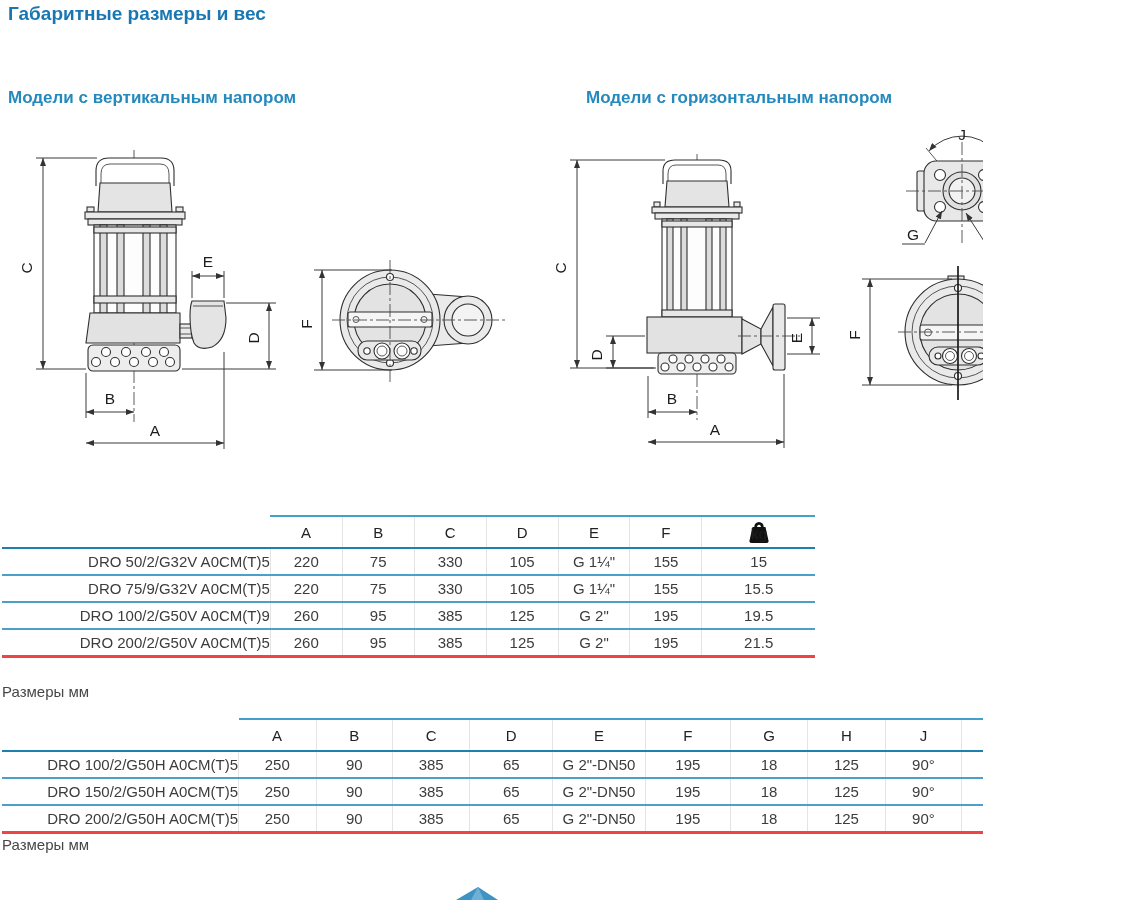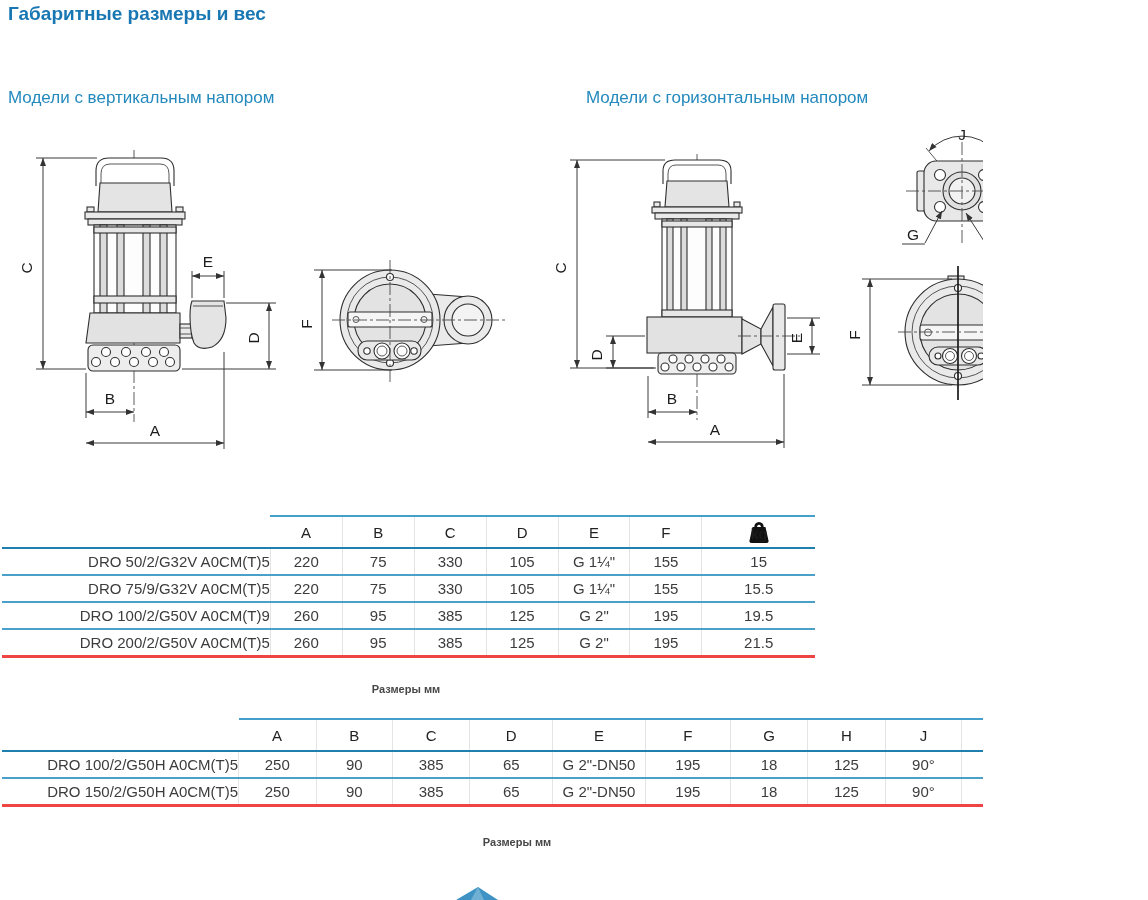--- a/index.html
+++ b/index.html
@@ -1,19 +1,19 @@
 <!DOCTYPE html>
 <html><head>
 <meta charset="utf-8">
 <style>
   html,body{margin:0;padding:0;background:#fff;}
   .page{position:relative;width:983px;height:900px;background:#fff;overflow:hidden;
         font-family:"Liberation Sans",sans-serif;color:#3c3c3c;}
   .page-title{position:absolute;left:8px;top:3px;font-size:19px;font-weight:bold;color:#1877b2;}
-  .subhead{position:absolute;top:88px;font-size:17px;color:#2489bd;}
+  .subhead{position:absolute;top:88px;font-size:17px;color:#2489bd;font-weight:bold;}
   .subhead.left{left:8px;}
   .subhead.right{left:586px;}
   .drawings{position:absolute;left:0;top:110px;}
   svg{font-family:"Liberation Sans",sans-serif;}
   svg text{fill:#1c1c1c;font-size:15.5px;}
   .part{stroke:#2f2f2f;stroke-width:1.1px;}
   .thin{stroke:#2f2f2f;stroke-width:0.8px;fill:none;}
   .dim{stroke:#3a3a3a;stroke-width:1px;fill:none;}
   .cl{stroke:#4a4a4a;stroke-width:0.9px;stroke-dasharray:13 3 3 3;fill:none;}
   .clbold{stroke:#1a1a1a;stroke-width:1.7px;fill:none;}
@@ -24,21 +24,21 @@
   table{border-collapse:collapse;width:100%;table-layout:fixed;font-size:15px;color:#3c3c3c;}
   thead th{height:30px;font-weight:normal;font-size:15px;color:#222;text-align:center;
            border-bottom:2.5px solid #1f7fae;vertical-align:middle;padding:0;}
   thead th.data{border-top:2px solid #44a0ca;}
   tbody td{height:25px;text-align:center;border-bottom:2px solid #4aa0c8;padding:0;vertical-align:middle;}
   tbody tr:last-child td{border-bottom:3px solid #ef4444;}
   td+td,th.data+th.data{border-left:1px solid #e4e4e4;}
   th.data:first-of-type{border-left:1px solid #e4e4e4;}
   td.model{text-align:right;padding-left:8px;white-space:nowrap;}
   .kgicon{display:inline-block;vertical-align:middle;}
-  .note{position:absolute;font-size:11px;color:#474747;text-align:center;font-weight:bold;}
+  .note{position:absolute;font-size:15px;color:#474747;text-align:left;}
   .note.n1{left:2px;top:683px;width:808px;}
   .note.n2{left:2px;top:836px;width:1030px;}
   .logo{position:absolute;left:0;top:880px;}
 </style>
 </head>
 <body>
 
 <div class="page">
 
   <div class="page-title">Габаритные размеры и вес</div>
@@ -391,20 +391,33 @@
           <td>90</td>
           <td>385</td>
           <td>65</td>
           <td>G 2"-DN50</td>
           <td>195</td>
           <td>18</td>
           <td>125</td>
           <td>90°</td>
           <td>20.5</td>
         </tr>
+        <tr>
+          <td class="model">DRO 200/2/G50H A0CM(T)5</td>
+          <td>250</td>
+          <td>90</td>
+          <td>385</td>
+          <td>65</td>
+          <td>G 2"-DN50</td>
+          <td>195</td>
+          <td>18</td>
+          <td>125</td>
+          <td>90°</td>
+          <td>21.5</td>
+        </tr>
       </tbody>
     </table>
   </div>
   <div class="note n2">Размеры мм</div>
 
   <svg class="logo" width="1148" height="20" viewBox="0 880 1148 20">
     <polygon points="456,900 478,887 498,900" fill="#3e93c4"></polygon>
     <polygon points="471,900 478,887 484,900" fill="#6fb0d4"></polygon>
   </svg>
 

